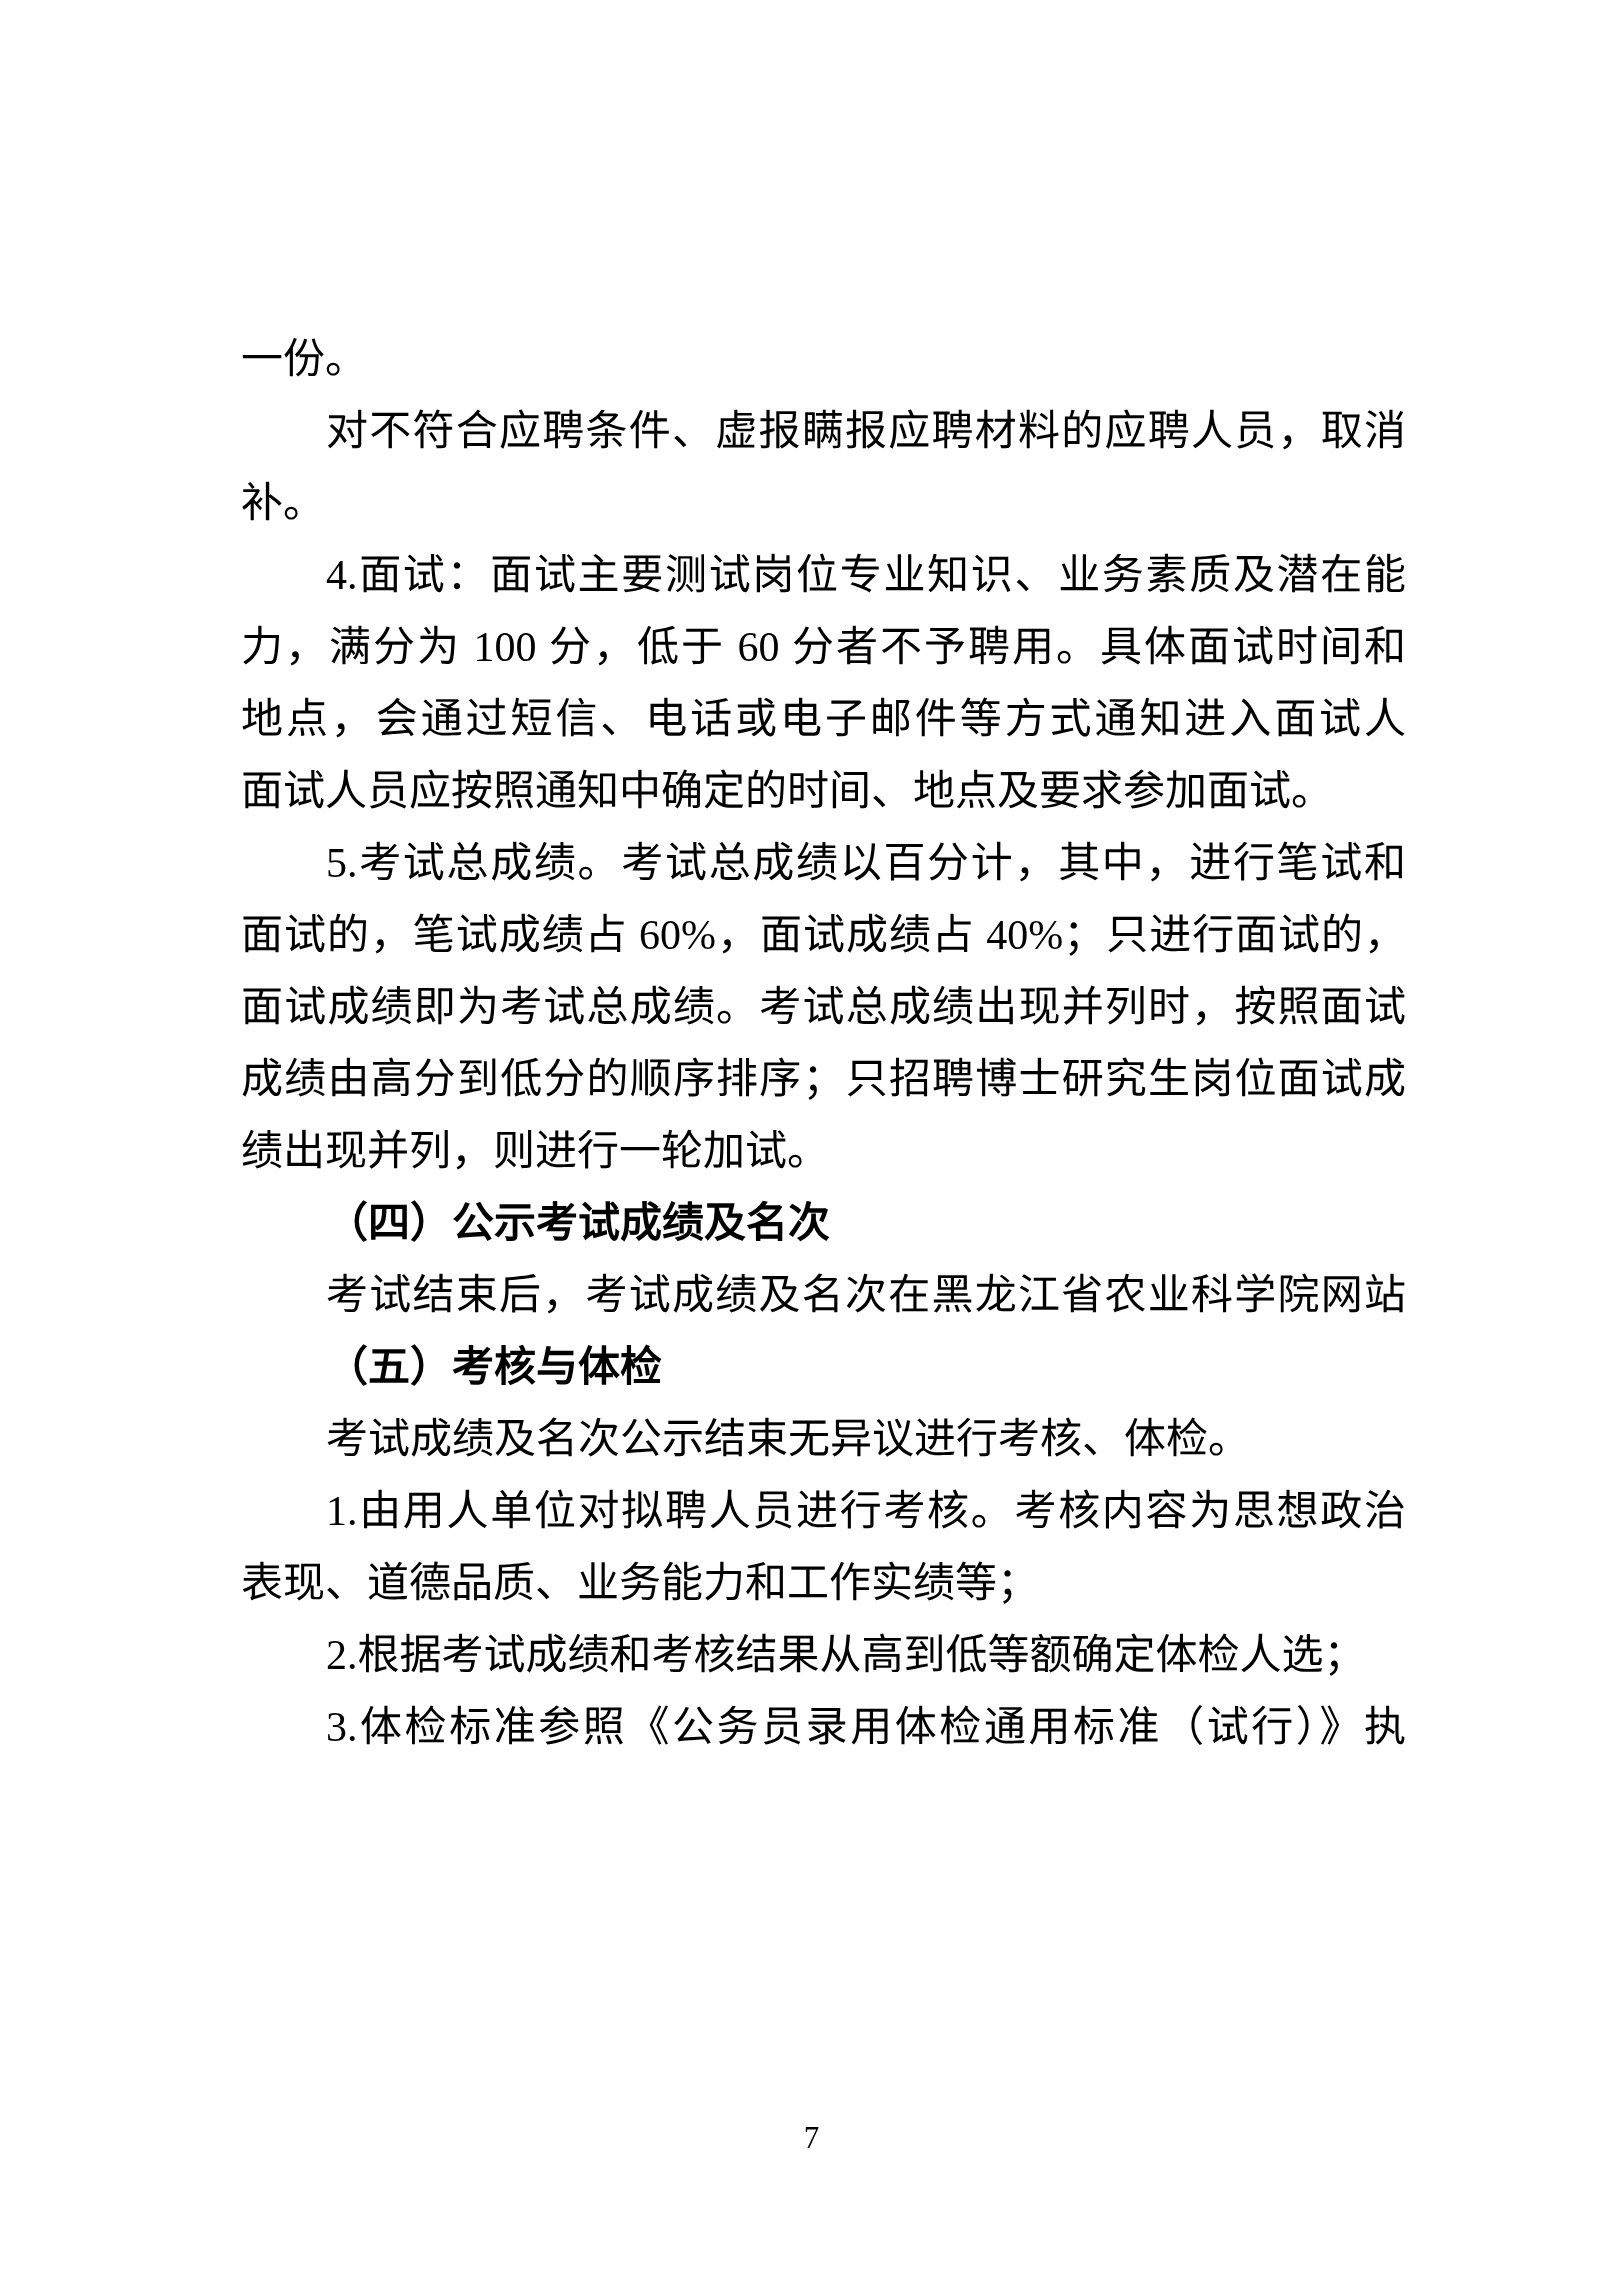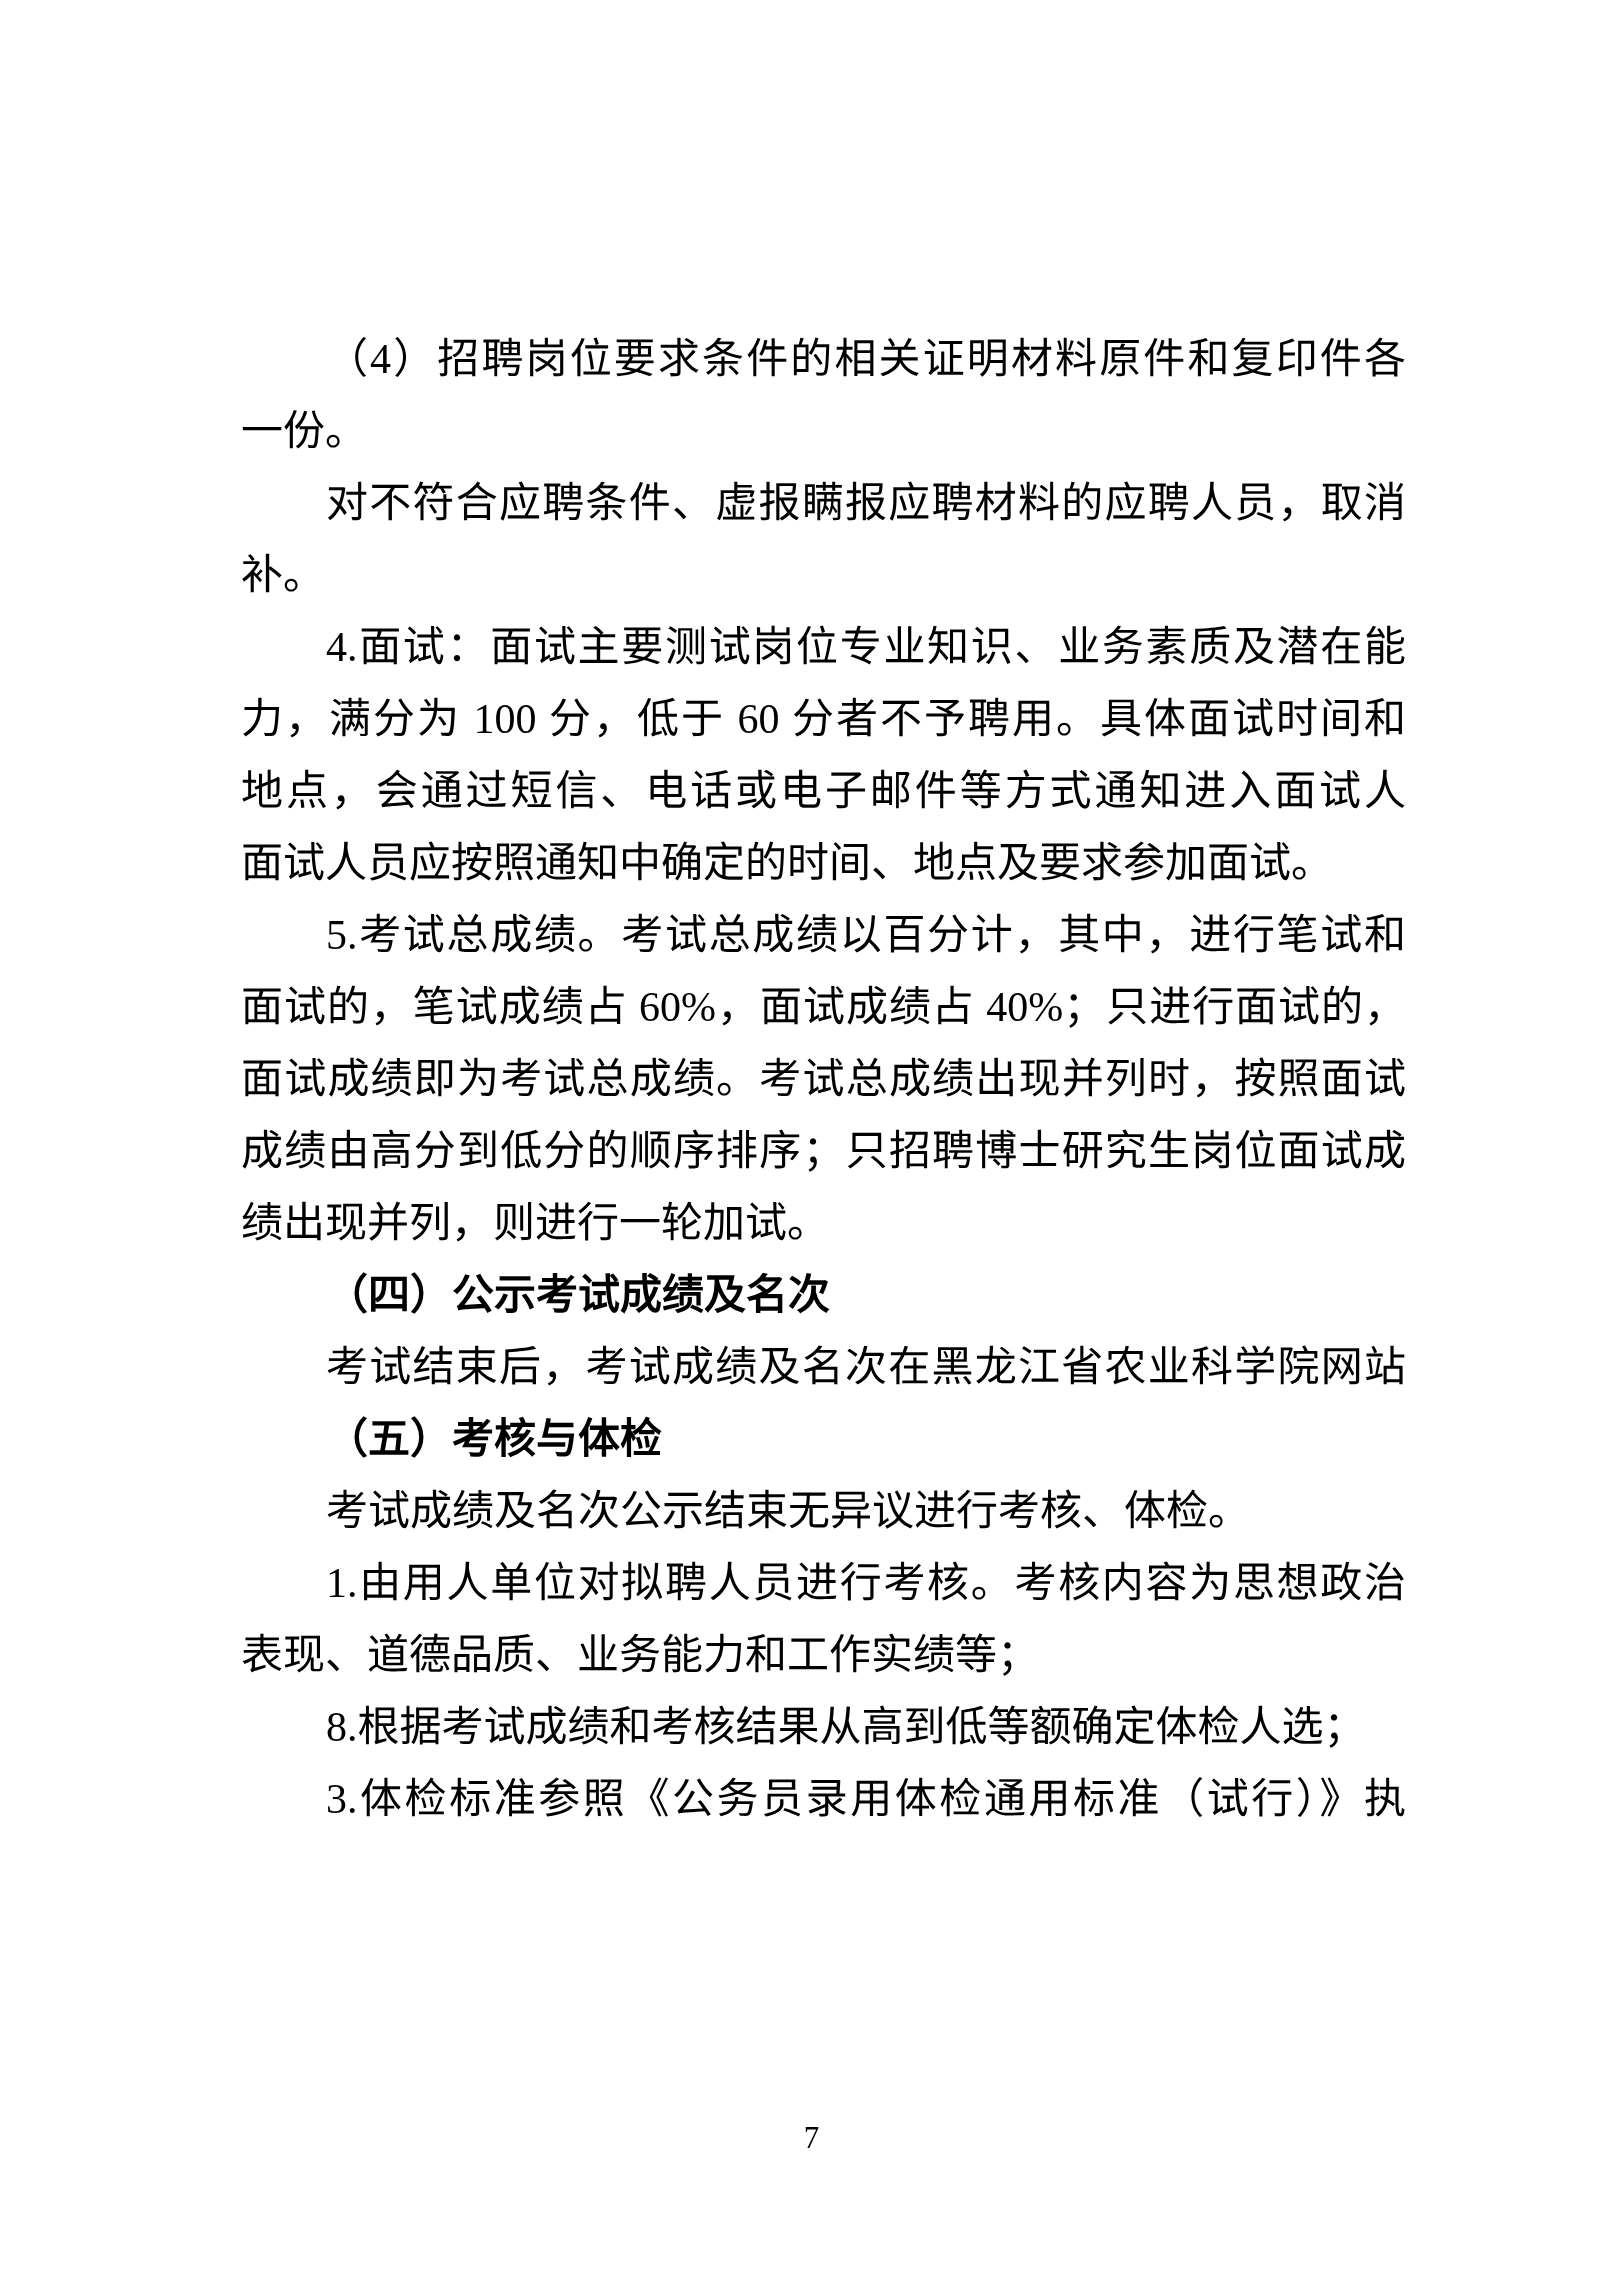--- a/index.html
+++ b/index.html
@@ -48,37 +48,36 @@
       text-align: center;
       font-size: 31px;
       line-height: 39px;
     }
   </style>
 </head>
 <body>
 
 <div class="page">
   <div class="content">
-    <div class="line indent justify">（4）招聘岗位要求条件的相关证明材料原件和复印件各</div>
     <div class="line">一份。</div>
     <div class="line indent justify">对不符合应聘条件、虚报瞒报应聘材料的应聘人员，取消</div>
     <div class="line">补。</div>
     <div class="line indent justify">4.面试：面试主要测试岗位专业知识、业务素质及潜在能</div>
     <div class="line justify">力，满分为 100 分，低于 60 分者不予聘用。具体面试时间和</div>
     <div class="line justify">地点，会通过短信、电话或电子邮件等方式通知进入面试人员，</div>
     <div class="line">面试人员应按照通知中确定的时间、地点及要求参加面试。</div>
     <div class="line indent justify">5.考试总成绩。考试总成绩以百分计，其中，进行笔试和</div>
     <div class="line justify">面试的，笔试成绩占 60%，面试成绩占 40%；只进行面试的，</div>
     <div class="line justify">面试成绩即为考试总成绩。考试总成绩出现并列时，按照面试</div>
     <div class="line justify">成绩由高分到低分的顺序排序；只招聘博士研究生岗位面试成</div>
     <div class="line">绩出现并列，则进行一轮加试。</div>
     <div class="line indent heading">（四）公示考试成绩及名次</div>
     <div class="line indent justify">考试结束后，考试成绩及名次在黑龙江省农业科学院网站</div>
     <div class="line indent heading">（五）考核与体检</div>
     <div class="line indent">考试成绩及名次公示结束无异议进行考核、体检。</div>
     <div class="line indent justify">1.由用人单位对拟聘人员进行考核。考核内容为思想政治</div>
     <div class="line">表现、道德品质、业务能力和工作实绩等；</div>
-    <div class="line indent">8.根据考试成绩和考核结果从高到低等额确定体检人选；</div>
+    <div class="line indent">2.根据考试成绩和考核结果从高到低等额确定体检人选；</div>
     <div class="line indent justify">3.体检标准参照《公务员录用体检通用标准（试行）》执</div>
   </div>
   <div class="page-number">7</div>
 </div>
 
 
 </body></html>

